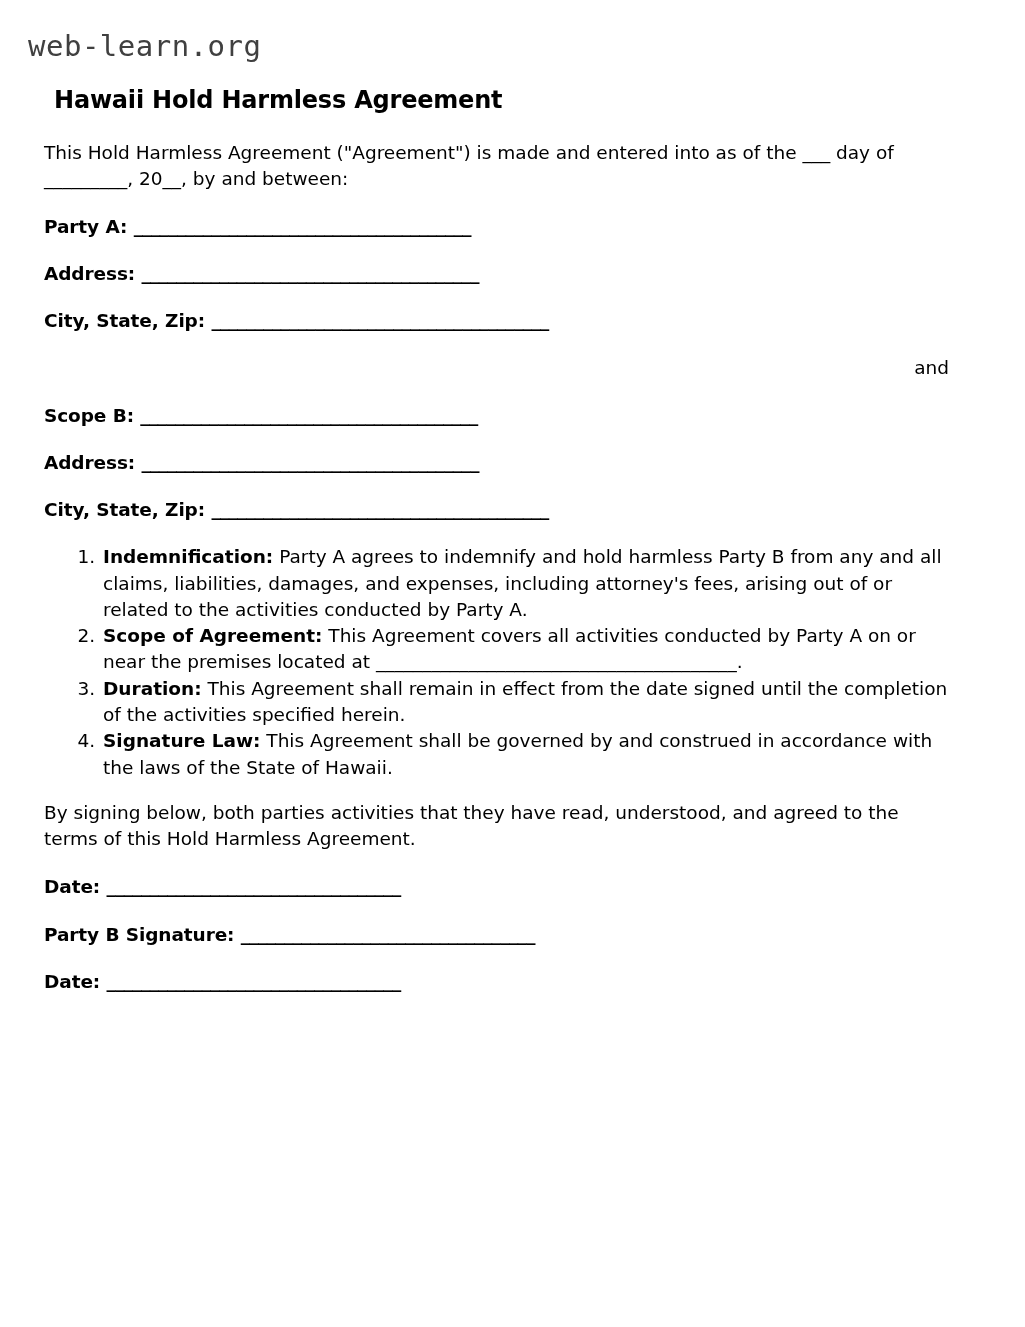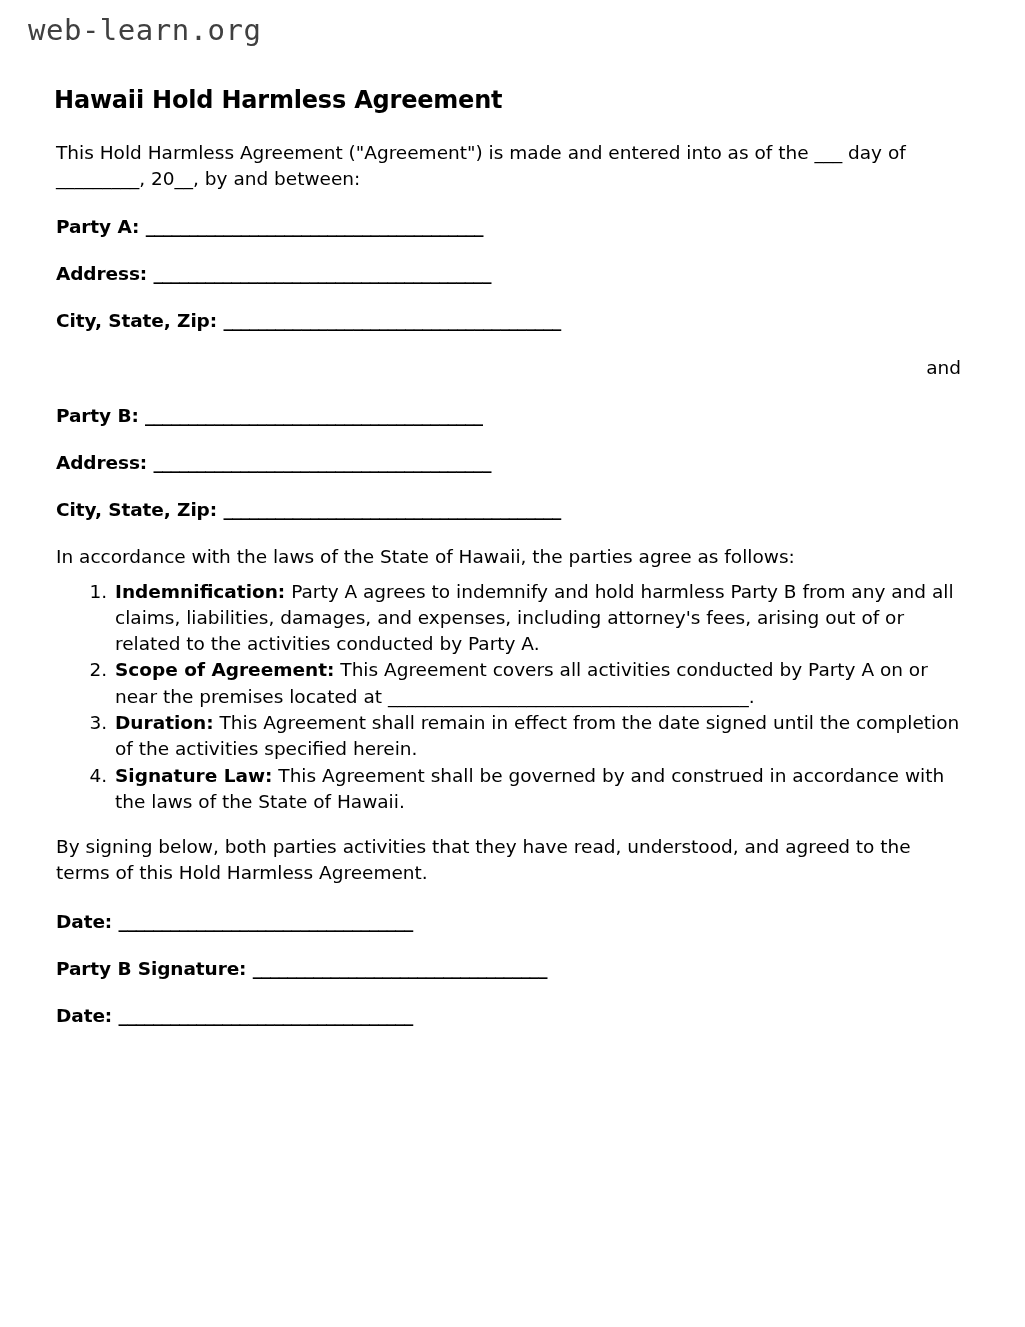--- a/index.html
+++ b/index.html
@@ -23,21 +23,21 @@
     background: #ffffff;
     box-sizing: border-box;
     padding: 0;
     overflow: hidden;
   }
 
   
   .site-logo {
     position: absolute;
     left: 28px;
-    top: 16px;
+    top: 32px;
     font-family: "DejaVu Sans Mono", monospace;
     font-size: 29px;
     letter-spacing: 0.5px;
     color: #404040;
     line-height: 1;
     white-space: nowrap;
   }
 
   .doc-title {
     position: absolute;
@@ -48,21 +48,21 @@
     font-size: 24px;
     letter-spacing: -0.2px;
     line-height: 1.05;
     color: #000000;
     white-space: nowrap;
   }
 
   
   .content {
     position: absolute;
-    left: 56px;
+    left: 44px;
     top: 140px;
     width: 905px;
   }
 
   p, .field, .closing {
     font-size: 18.5px;
     line-height: 1.42;
     margin: 0;
   }
 
@@ -146,35 +146,34 @@
     </div>
 
     <div class="field">
       <span>City, State, Zip:</span>
       <span class="rule underscores">_______________________________________</span>
     </div>
 
     <p class="plain-and">and</p>
 
     <div class="field">
-      <span>Party B:</span>
+      <span>Scope B:</span>
       <span class="rule underscores">_______________________________________</span>
     </div>
 
     <div class="field">
       <span>Address:</span>
       <span class="rule underscores">_______________________________________</span>
     </div>
 
     <div class="field">
       <span>City, State, Zip:</span>
       <span class="rule underscores">_______________________________________</span>
     </div>
 
-    <p class="accordance">In accordance with the laws of the State of Hawaii, the parties agree as follows:</p>
 
     <ol class="terms">
       <li>
         <strong>Indemnification:</strong><span> Party A agrees to indemnify and hold harmless Party B from any and all claims, liabilities, damages, and expenses, including attorney's fees, arising out of or related to the activities conducted by Party A.</span>
       </li>
       <li>
         <strong>Scope of Agreement:</strong><span> This Agreement covers all activities conducted by Party A on or near the premises located at _______________________________________.</span>
       </li>
       <li>
         <strong>Duration:</strong><span> This Agreement shall remain in effect from the date signed until the completion of the activities specified herein.</span>

